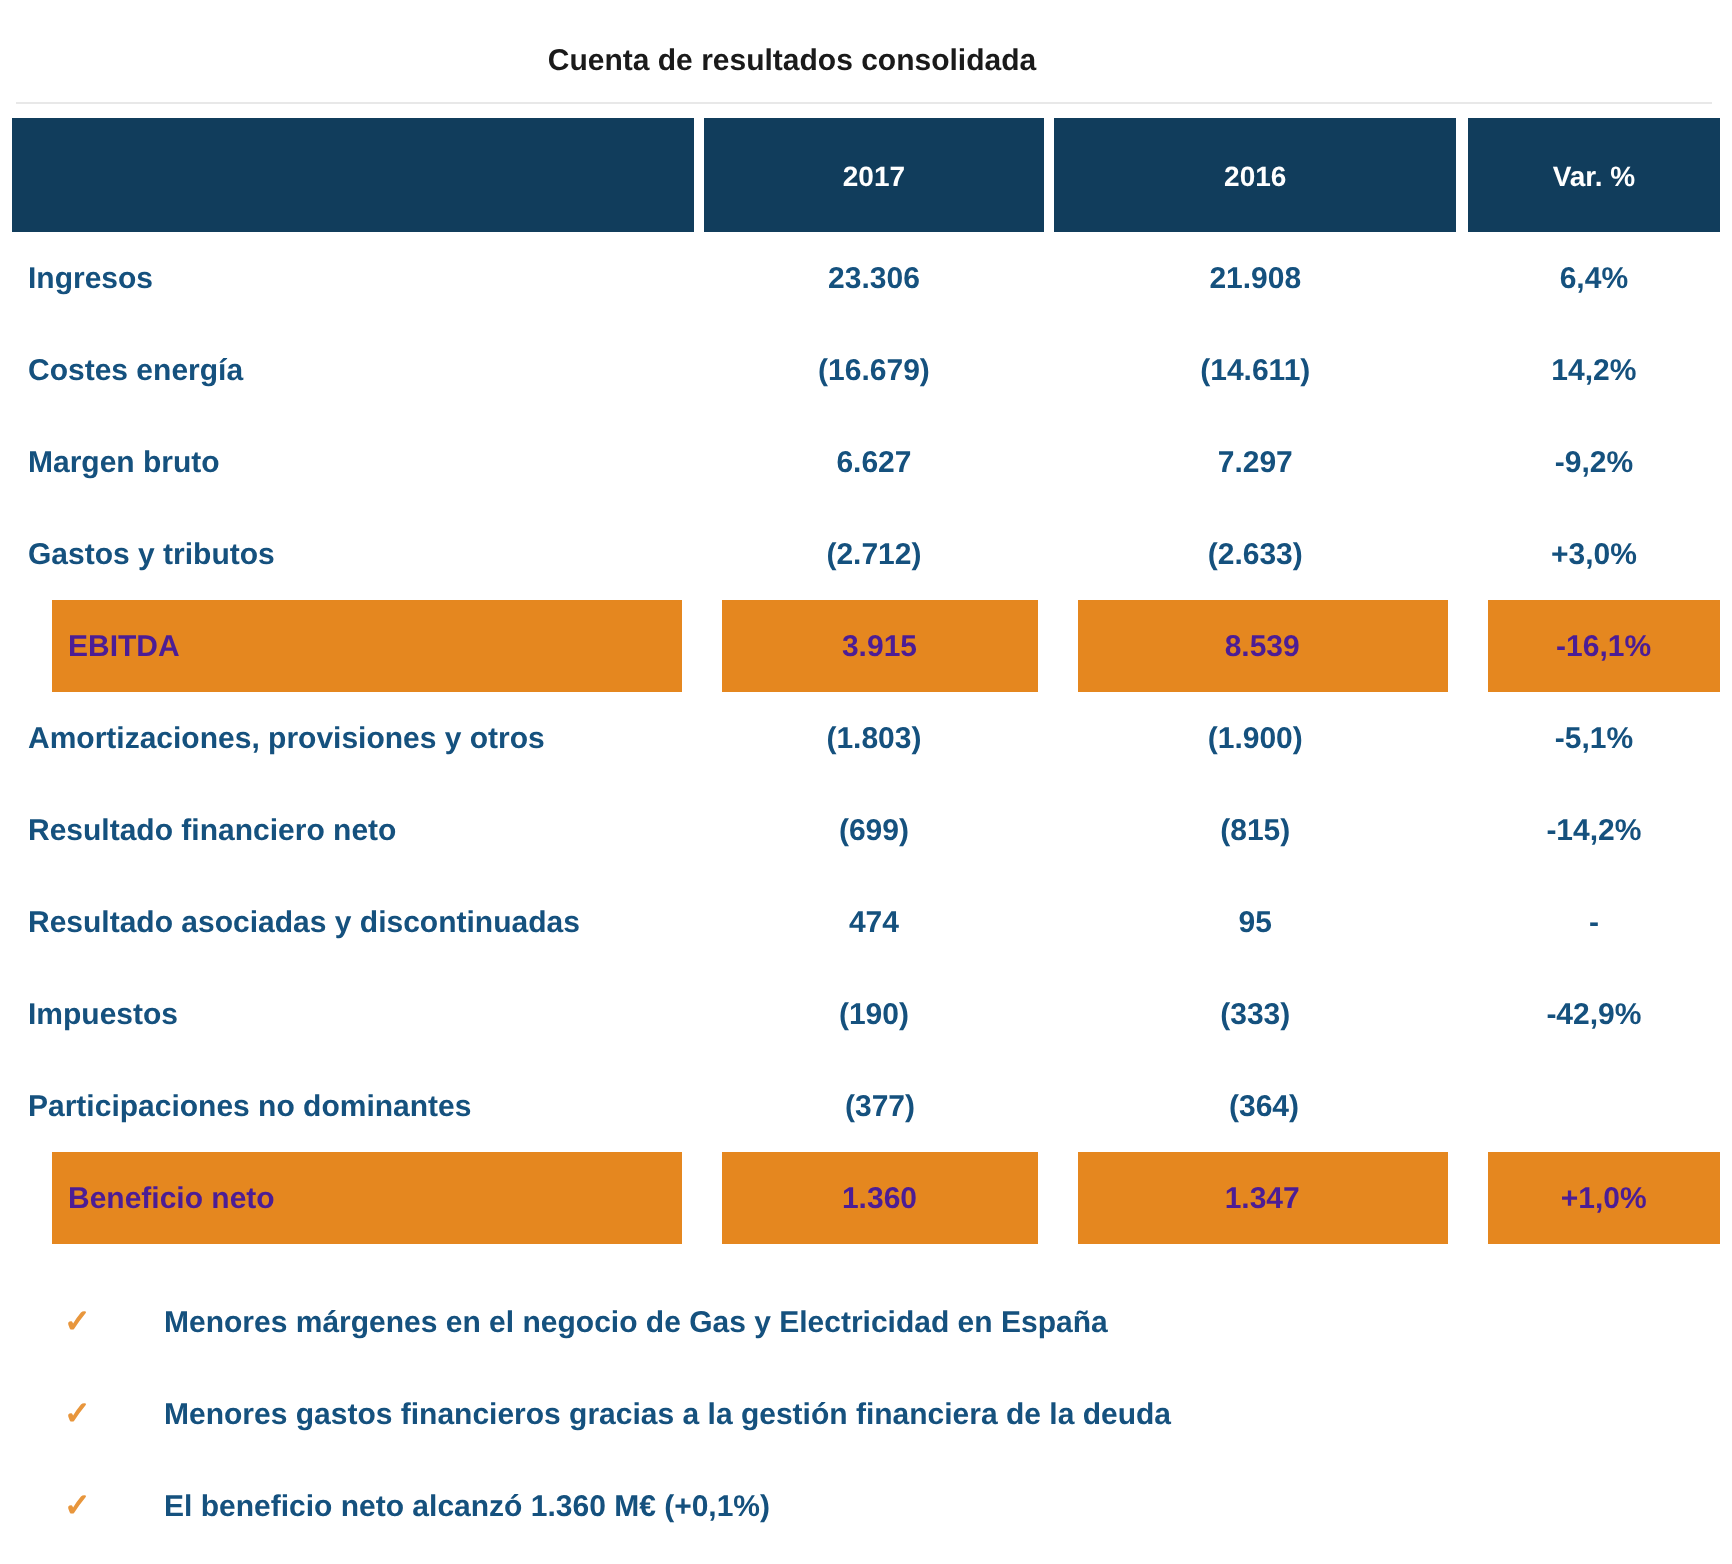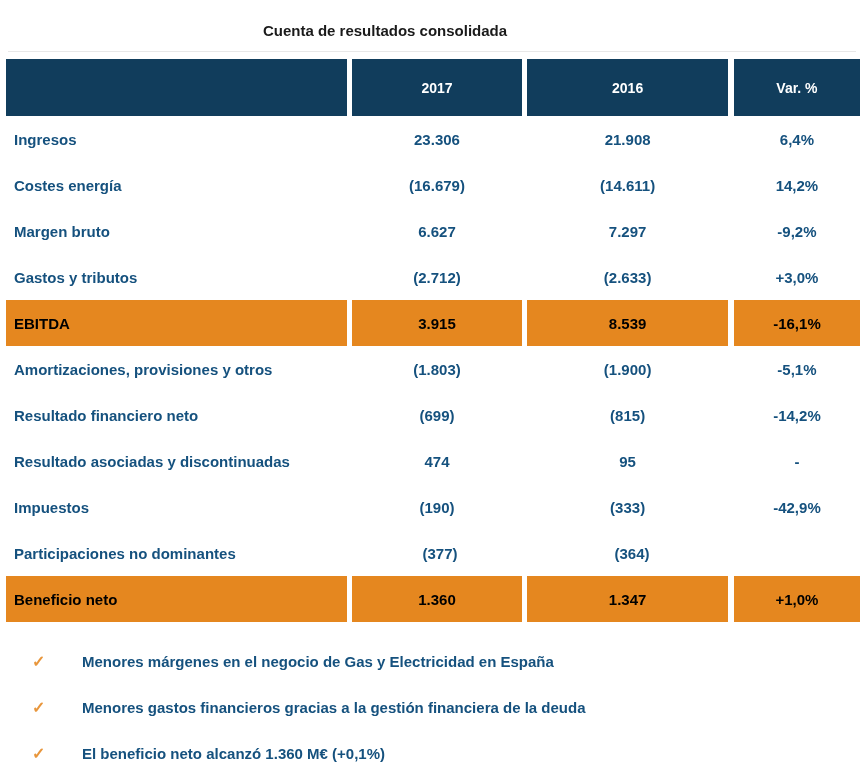--- a/index.html
+++ b/index.html
@@ -16,20 +16,21 @@
   }
   .slide-title {
     position: absolute;
     top: 22px;
     left: 0;
     width: 770px;
     text-align: center;
     font-size: 15px;
     font-weight: bold;
     color: var(--title-black, #1a1a1a);
+    padding-left: 11px;
   }
   .top-divider {
     position: absolute;
     top: 51px;
     left: 8px;
     width: 848px;
     height: 1px;
     background: #e8e8e8;
   }
   .fin-table {
@@ -62,21 +63,22 @@
     font-size: 14px;
   }
   .data-row .cell {
     height: 46px;
     background: transparent;
     color: var(--text-navy, #15517E);
     font-size: 15px;
   }
   .data-row.hl .cell {
     background: var(--orange, #E5871F);
-    color: #000000;
+    color: #4c1d95;
+    margin-left: 20px;
   }
   .bullets {
     position: absolute;
     top: 638px;
     left: 0;
     width: 866px;
   }
   .bullet {
     display: flex;
     align-items: center;

